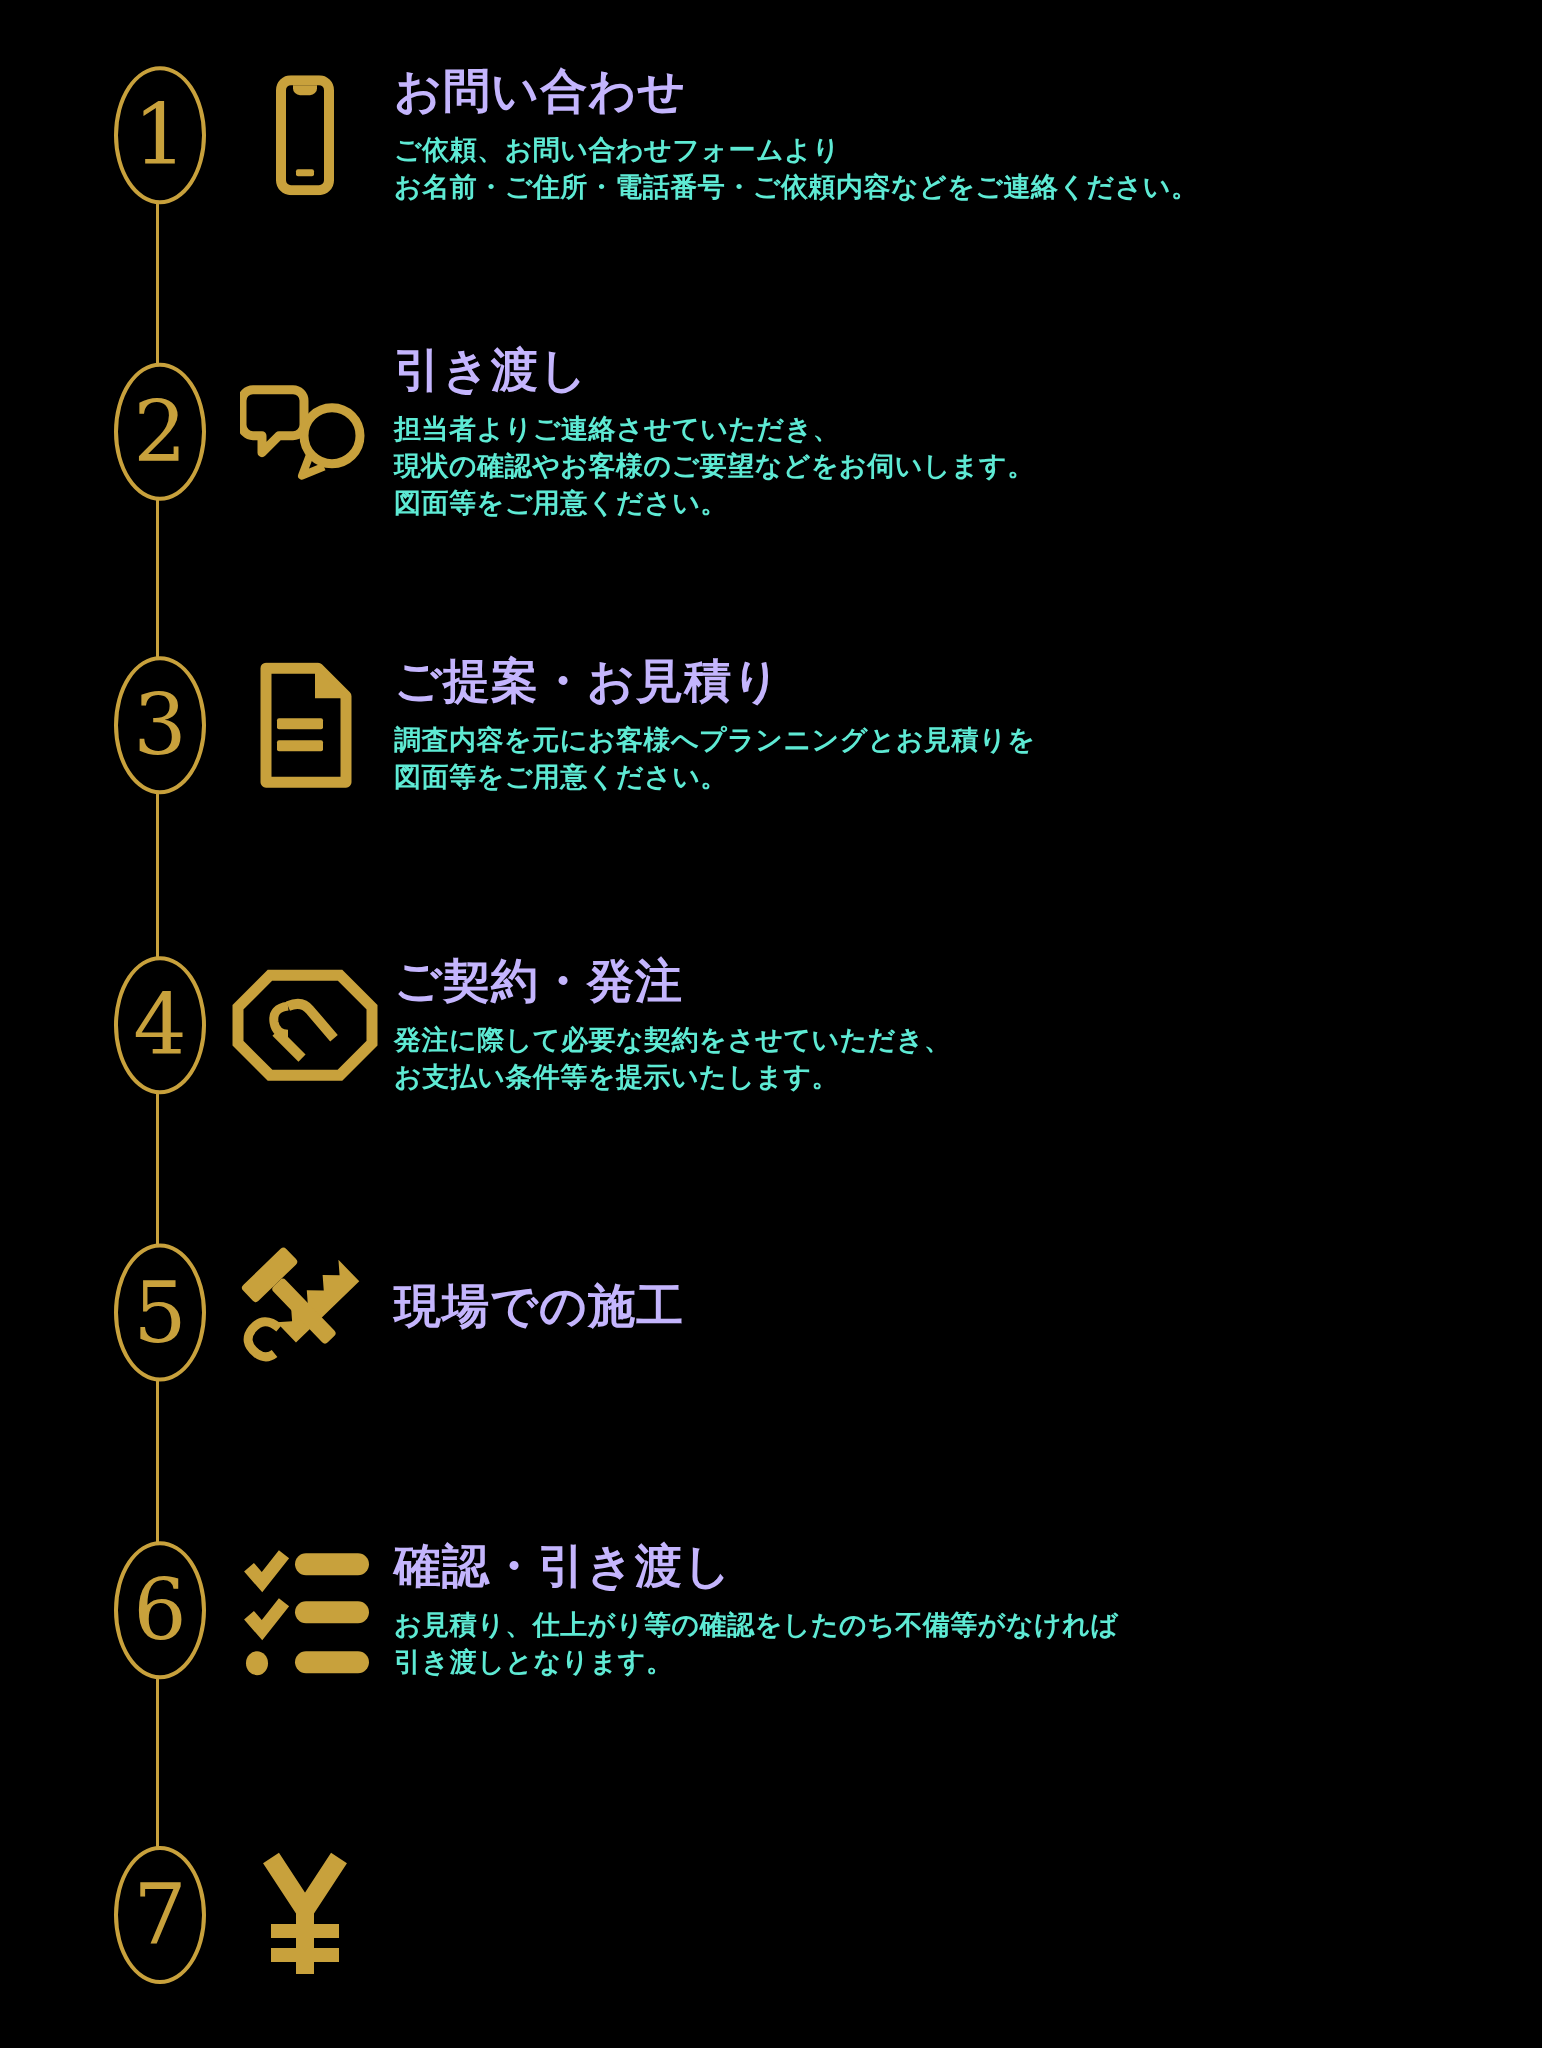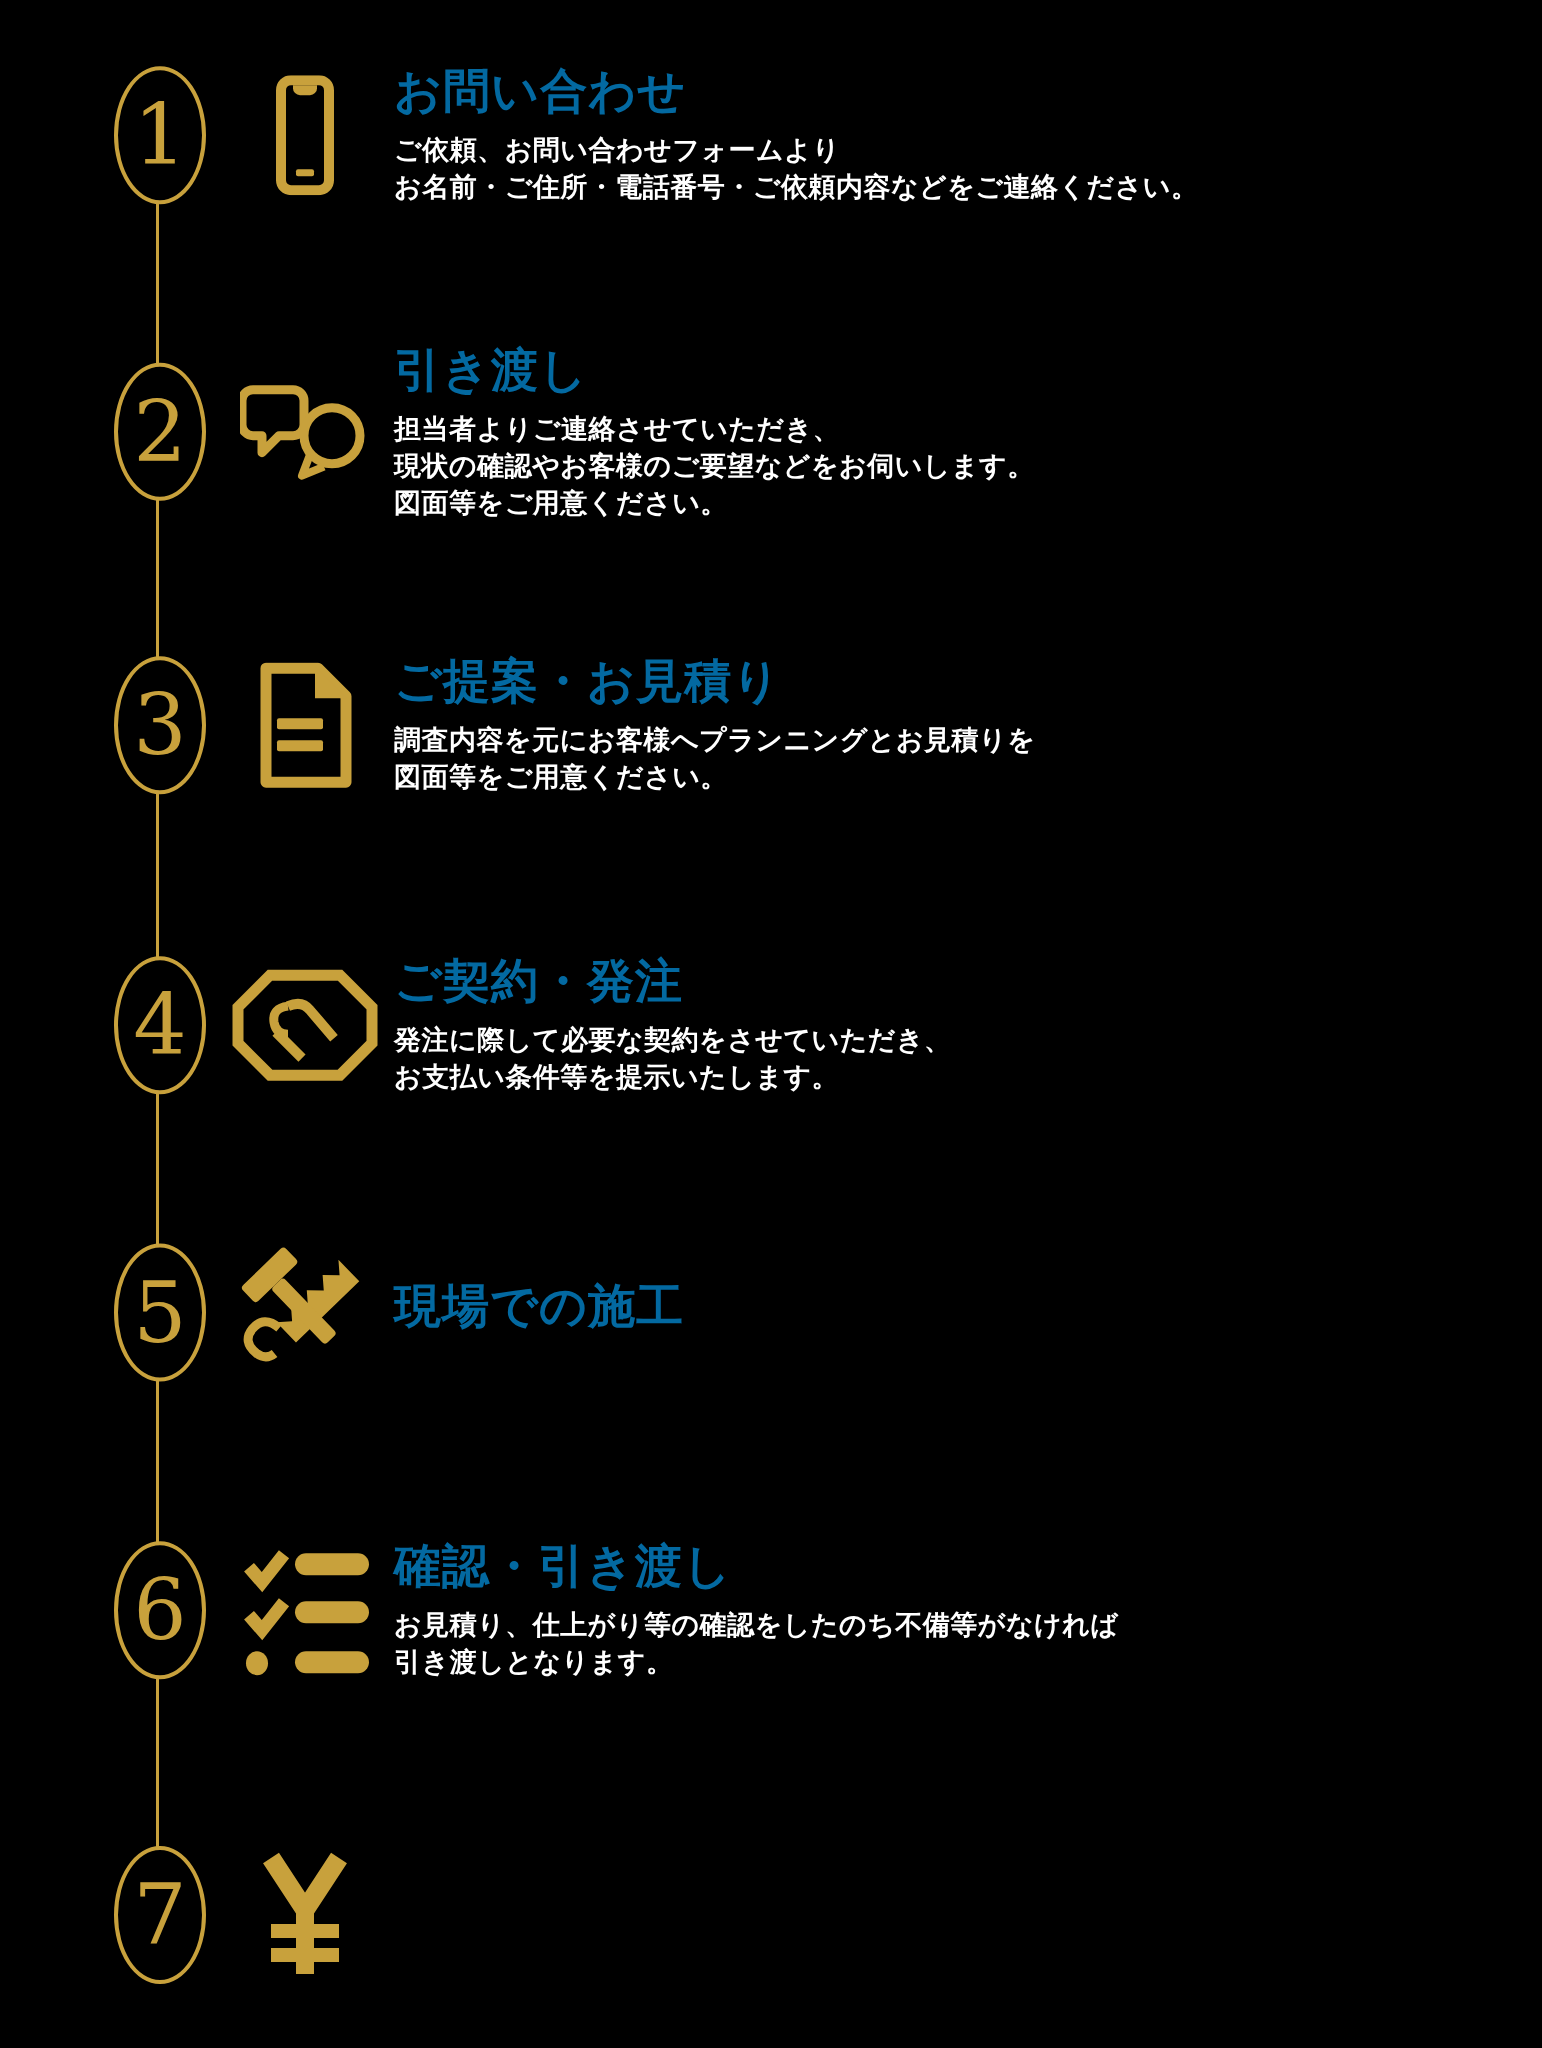--- a/index.html
+++ b/index.html
@@ -22,25 +22,25 @@
     background:#000;display:flex;align-items:center;justify-content:center;
     color:#C8A13C;font-size:84px;line-height:1;
   }
   .icon-col{
     flex:0 0 150px;display:flex;justify-content:center;align-items:center;
     color:#C8A13C;
   }
   .icon-col svg{display:block;}
   .text-col{flex:1;padding-left:14px;}
   .title{
-    font-size:47px;font-weight:bold;color:#0369a1;
+    font-size:47px;font-weight:bold;color:#c4b5fd;
     letter-spacing:1px;margin:0 0 14px 0;line-height:1.1;
   }
   .desc{
-    font-size:27px;font-weight:bold;color:#ffffff;
+    font-size:27px;font-weight:bold;color:#5eead4;
     line-height:37px;letter-spacing:0.5px;
   }
 </style>
 </head>
 <body>
 
 <div class="flow">
   <div class="connector"></div>
 
   <div class="step" style="top:135px;">

